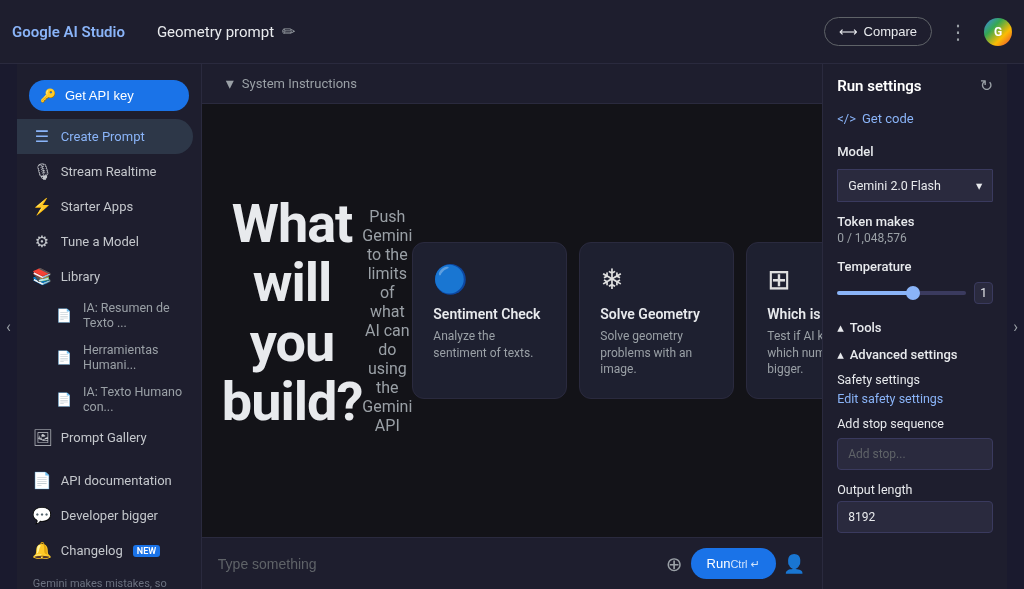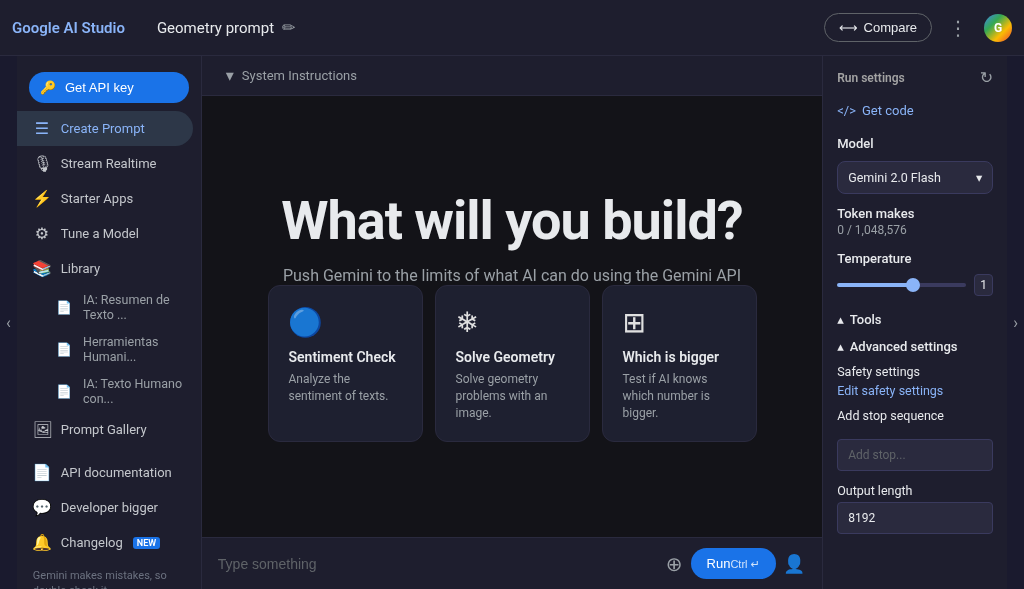--- a/index.html
+++ b/index.html
@@ -14,21 +14,21 @@
       flex-direction: column;
     }
 
     
     .topbar {
       display: flex;
       align-items: center;
       background: #1e1e2e;
       border-bottom: 1px solid #2a2a3e;
       padding: 0 12px;
-      height: 56px;
+      height: 64px;
       flex-shrink: 0;
     }
     .topbar-logo {
       font-size: 15px;
       font-weight: 600;
       color: #e8eaed;
       margin-right: 32px;
       white-space: nowrap;
     }
     .topbar-logo span {
@@ -186,23 +186,23 @@
       flex-shrink: 0;
     }
     .system-instructions .chevron {
       font-size: 16px;
     }
 
     
     .hero {
       flex: 1;
       display: flex;
-      flex-direction: column;
-      align-items: center;
-      justify-content: center;
+      flex-direction: row;
+      align-items: center;
+      justify-content: flex-start;
       padding: 20px;
     }
     .hero-title {
       font-size: 54px;
       font-weight: 700;
       color: #e8eaed;
       text-align: center;
       line-height: 1.1;
       margin-bottom: 16px;
       letter-spacing: -1px;
@@ -308,23 +308,23 @@
       flex-shrink: 0;
       overflow-y: auto;
     }
     .right-panel-header {
       display: flex;
       align-items: center;
       justify-content: space-between;
       padding: 0 14px 12px;
     }
     .right-panel-title {
-      font-size: 12px;
+      font-size: 15px;
       font-weight: 600;
-      color: #a3a3a3;
+      color: #ffffff;
     }
     .refresh-icon {
       color: #9aa0a6;
       font-size: 16px;
       cursor: pointer;
     }
     .get-code-link {
       display: flex;
       align-items: center;
       gap: 6px;
@@ -340,21 +340,21 @@
       padding: 6px 14px;
       font-weight: 500;
     }
     .model-select {
       margin: 4px 14px 8px;
       display: flex;
       align-items: center;
       justify-content: space-between;
       background: #2a2a3e;
       border: 1px solid #3a3a5e;
-      border-radius: 8px;
+      border-radius: 1px;
       padding: 8px 10px;
       font-size: 12.5px;
       color: #e8eaed;
       cursor: pointer;
     }
     .token-section {
       padding: 4px 14px 10px;
     }
     .token-label {
       font-size: 13px;
@@ -428,21 +428,21 @@
       font-size: 12.5px;
       color: #8ab4f8;
       cursor: pointer;
     }
     .stop-label {
       font-size: 12.5px;
       color: #e8eaed;
       padding: 4px 14px 4px;
     }
     .stop-input {
-      margin: 12px 14px 8px;
+      margin: 3px 14px 8px;
       background: #2a2a3e;
       border: 1px solid #3a3a5e;
       border-radius: 4px;
       padding: 8px 10px;
       font-size: 12px;
       color: #5f6368;
       display: flex;
       align-items: center;
     }
     .output-label {

